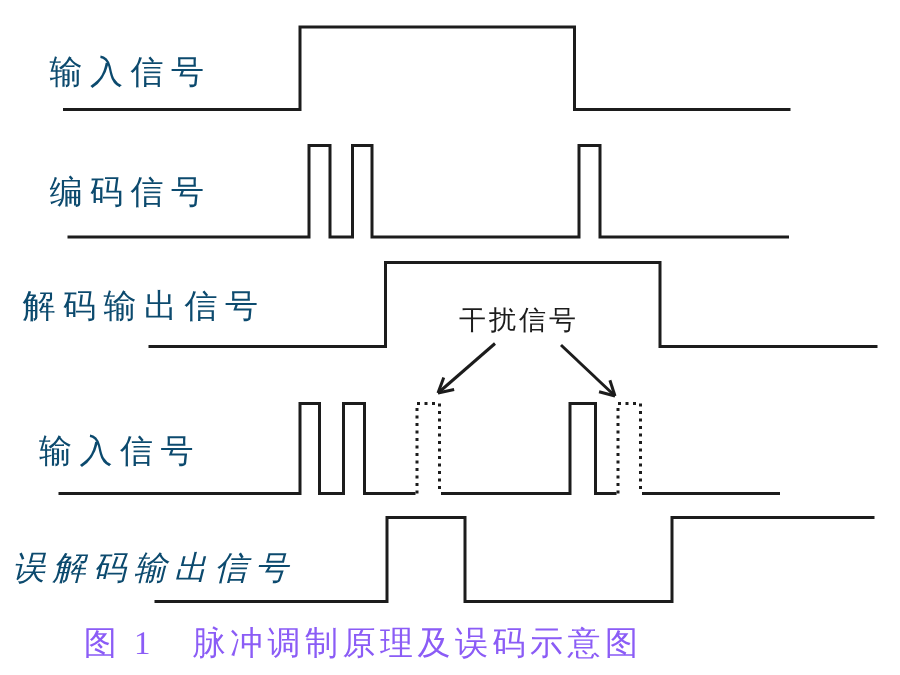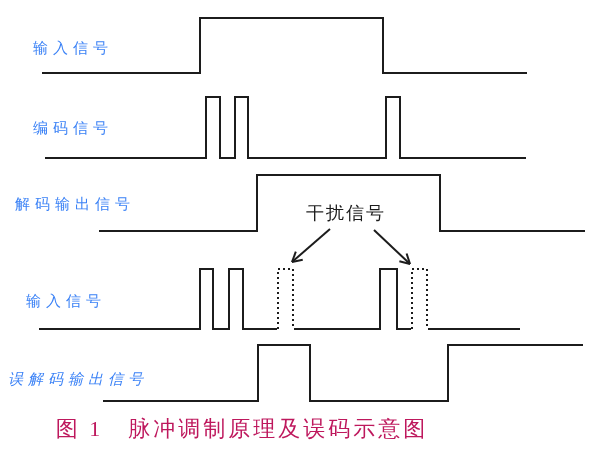--- a/index.html
+++ b/index.html
@@ -15,24 +15,24 @@
     background: #ffffff;
     overflow: hidden;
   }
   #wave-svg {
     position: absolute;
     left: 0;
     top: 0;
   }
   .row-label {
     position: absolute;
-    font-size: 15px;
+    font-size: 22px;
     line-height: 22px;
     letter-spacing: 5px;
-    color: #3b82f6;
+    color: #0c4a6e;
     white-space: nowrap;
   }
   .interference-label {
     position: absolute;
     left: 306px;
     top: 202px;
     font-size: 18px;
     line-height: 22px;
     letter-spacing: 2px;
     color: #1c1c1c;
@@ -41,21 +41,21 @@
   }
   .caption {
     position: absolute;
     left: 0;
     top: 415px;
     width: 484px;
     text-align: center;
     font-size: 22px;
     line-height: 27px;
     letter-spacing: 3px;
-    color: #be185d;
+    color: #8b5cf6;
     white-space: nowrap;
   }
 </style>
 </head>
 <body>
 
 <div class="figure-wrap">
   <svg id="wave-svg" width="600" height="450" viewBox="0 0 600 450">
       <polyline points="42,73 200,73 200,18 383,18 383,73 527,73" fill="none" stroke="#1c1c1c" stroke-width="2"></polyline>
       <polyline points="45,158 206,158 206,97 220,97 220,158 235,158 235,97 248,97 248,158 386,158 386,97 400,97 400,158 526,158" fill="none" stroke="#1c1c1c" stroke-width="2"></polyline>

